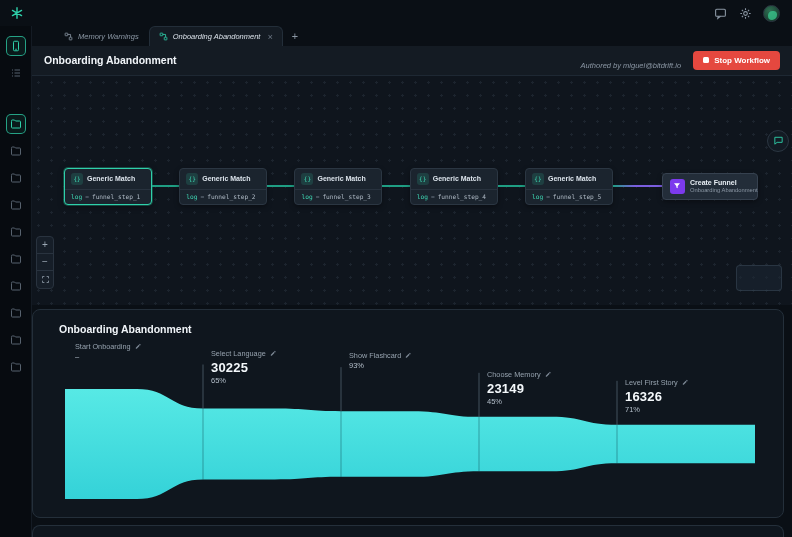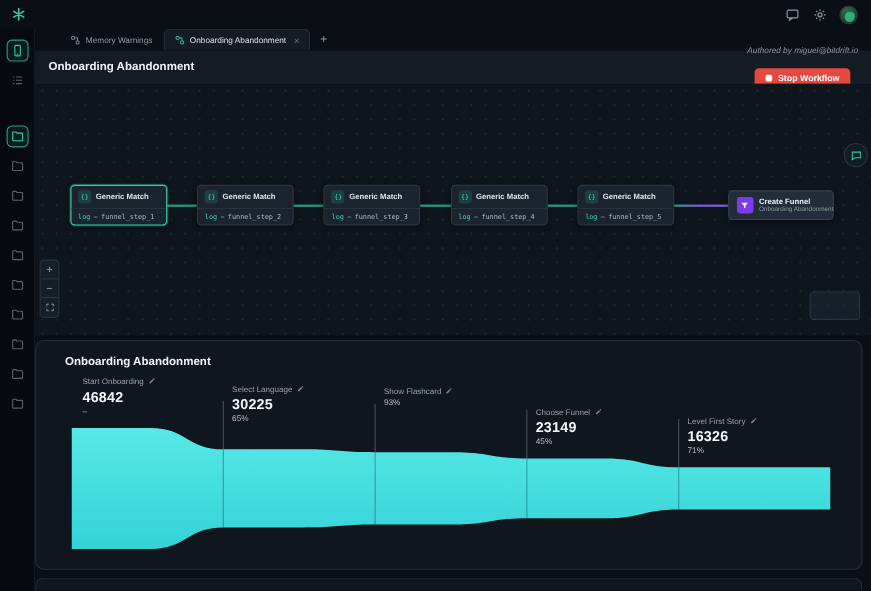--- a/index.html
+++ b/index.html
@@ -21,36 +21,36 @@
   
   .body { display:flex; height:511px; }
   .sidebar { width:32px; background:#070b10; border-right:1px solid #141b24; padding-top:10px;
              display:flex; flex-direction:column; align-items:center; flex:none; }
   .side-item { width:20px; height:20px; border-radius:5px; display:grid; place-items:center;
                margin-bottom:7px; color:#57626e; cursor:pointer; border:1px solid transparent; }
   .side-item svg { width:12px; height:12px; }
   .side-item.active { color:#2fd0aa; border-color:rgba(47,208,170,.75); background:rgba(47,208,170,.08); }
   .main { flex:1; display:flex; flex-direction:column; min-width:0; }
   
-  .tabbar { height:20px; display:flex; align-items:flex-end; padding-left:22px; }
+  .tabbar { height:20px; display:flex; align-items:flex-end; padding-left:22px;font-style:italic; }
   .tab { height:20px; display:flex; align-items:center; gap:5px; padding:0 9px;
          font-size:7.5px; color:#8b97a4; border-radius:6px 6px 0 0; cursor:pointer;
          border:1px solid transparent; border-bottom:none; white-space:nowrap; }
   .tab .tab-icon { width:9px; height:9px; display:grid; place-items:center; }
   .tab .tab-icon svg { width:9px; height:9px; }
   .tab.active { background:#141b23; color:#d9e0e8; border-color:#232e39; }
   .tab.active .tab-icon { color:#2fd0aa; }
   .tab-close { font-size:9px; color:#6b7683; margin-left:2px; cursor:pointer; }
   .new-tab { width:16px; height:16px; margin:0 0 2px 4px; display:grid; place-items:center;
              color:#8b97a4; font-size:11px; border-radius:3px; cursor:pointer; }
   
   .content-header { height:30px; background:#141b23; border-bottom:1px solid #1e2833;
                     display:flex; align-items:center; padding:0 12px; }
   .page-title { font-size:10.5px; font-weight:700; color:#f1f5f9; }
-  .header-right { margin-left:auto; display:flex; align-items:center; gap:12px;flex-direction:column; }
+  .header-right { margin-left:auto; display:flex; align-items:flex-end; gap:12px; }
   .authored { font-size:7.5px; font-style:italic; color:#8b97a4; }
   .stop-btn { display:flex; align-items:center; gap:5px; background:#e5483f; color:#fff;
               border:none; border-radius:4px; height:19px; padding:0 10px;
               font-size:8px; font-weight:700; font-family:inherit; cursor:pointer; }
   .stop-ic { width:6px; height:6px; background:#fff; border-radius:1.5px; display:inline-block; }
   
   .canvas { position:relative; height:230px; background:#0f151d; overflow:hidden;
             background-image:radial-gradient(rgba(125,150,175,0.12) 1px, transparent 1.2px);
             background-size:13px 13px; }
   .node-row { position:absolute; left:32px; right:34px; top:92px; display:flex; align-items:center; }
@@ -380,21 +380,20 @@
      </svg>
             <div class="stage" style="left:10px;top:2px">
          <div class="s-name">
            <span>Start Onboarding</span>
            <span class="pencil">
                   <svg viewBox="0 0 24 24">
                     <path d="M3 17.5V21h3.5L17.2 10.3l-3.5-3.5L3 17.5zM20.7 7a1 1 0 0 0 0-1.4l-2.3-2.3a1 1 0 0 0-1.4 0l-2 2 3.5 3.5 2.2-1.8z"></path>
                   </svg>
                 </span>
          </div>
-         <div class="s-val">46842</div>
          <div class="s-pct">–</div>
        </div>
             <div class="stage" style="left:146px;top:9px">
          <div class="s-name">
            <span>Select Language</span>
            <span class="pencil">
                   <svg viewBox="0 0 24 24">
                     <path d="M3 17.5V21h3.5L17.2 10.3l-3.5-3.5L3 17.5zM20.7 7a1 1 0 0 0 0-1.4l-2.3-2.3a1 1 0 0 0-1.4 0l-2 2 3.5 3.5 2.2-1.8z"></path>
                   </svg>
                 </span>
@@ -408,21 +407,21 @@
            <span class="pencil">
                   <svg viewBox="0 0 24 24">
                     <path d="M3 17.5V21h3.5L17.2 10.3l-3.5-3.5L3 17.5zM20.7 7a1 1 0 0 0 0-1.4l-2.3-2.3a1 1 0 0 0-1.4 0l-2 2 3.5 3.5 2.2-1.8z"></path>
                   </svg>
                 </span>
          </div>
          <div class="s-pct">93%</div>
        </div>
             <div class="stage" style="left:422px;top:29.819371504205634px">
          <div class="s-name">
-           <span>Choose Funnel</span>
+           <span>Choose Memory</span>
            <span class="pencil">
                   <svg viewBox="0 0 24 24">
                     <path d="M3 17.5V21h3.5L17.2 10.3l-3.5-3.5L3 17.5zM20.7 7a1 1 0 0 0 0-1.4l-2.3-2.3a1 1 0 0 0-1.4 0l-2 2 3.5 3.5 2.2-1.8z"></path>
                   </svg>
                 </span>
          </div>
          <div class="s-val">23149</div>
          <div class="s-pct">45%</div>
        </div>
             <div class="stage" style="left:560px;top:37.830664788010765px">

